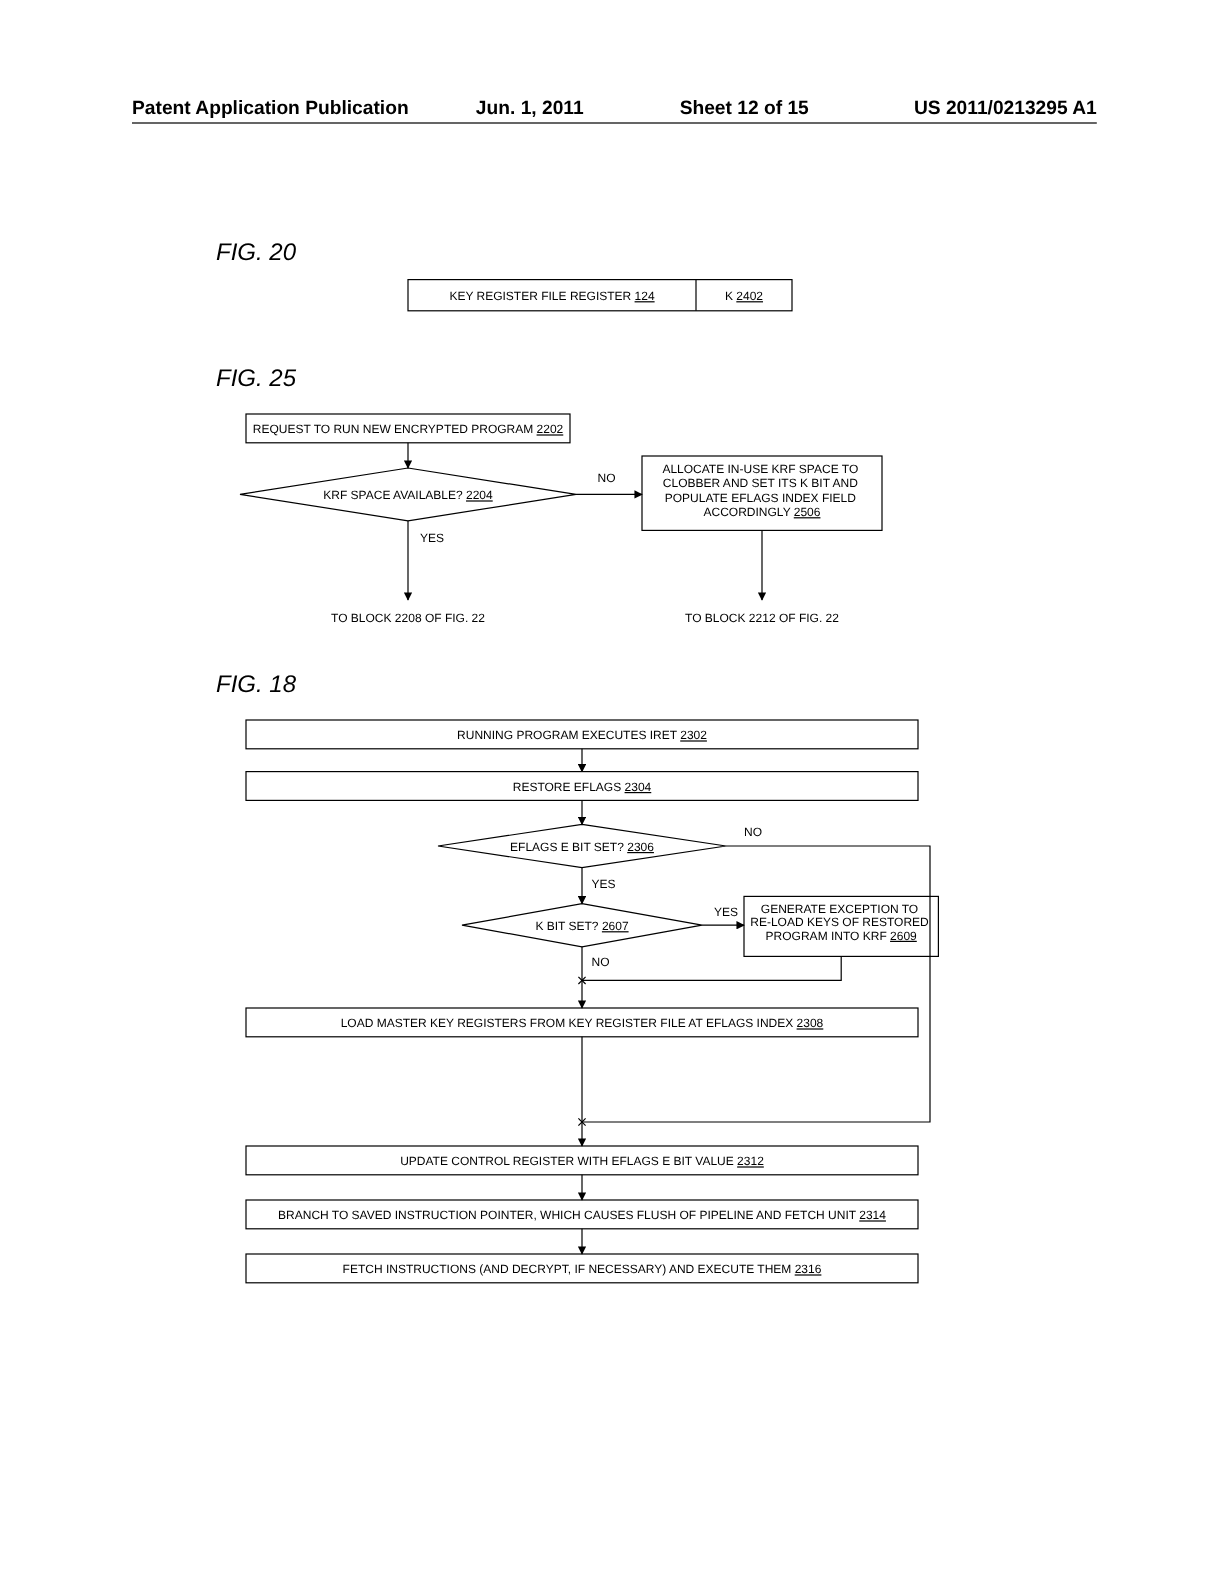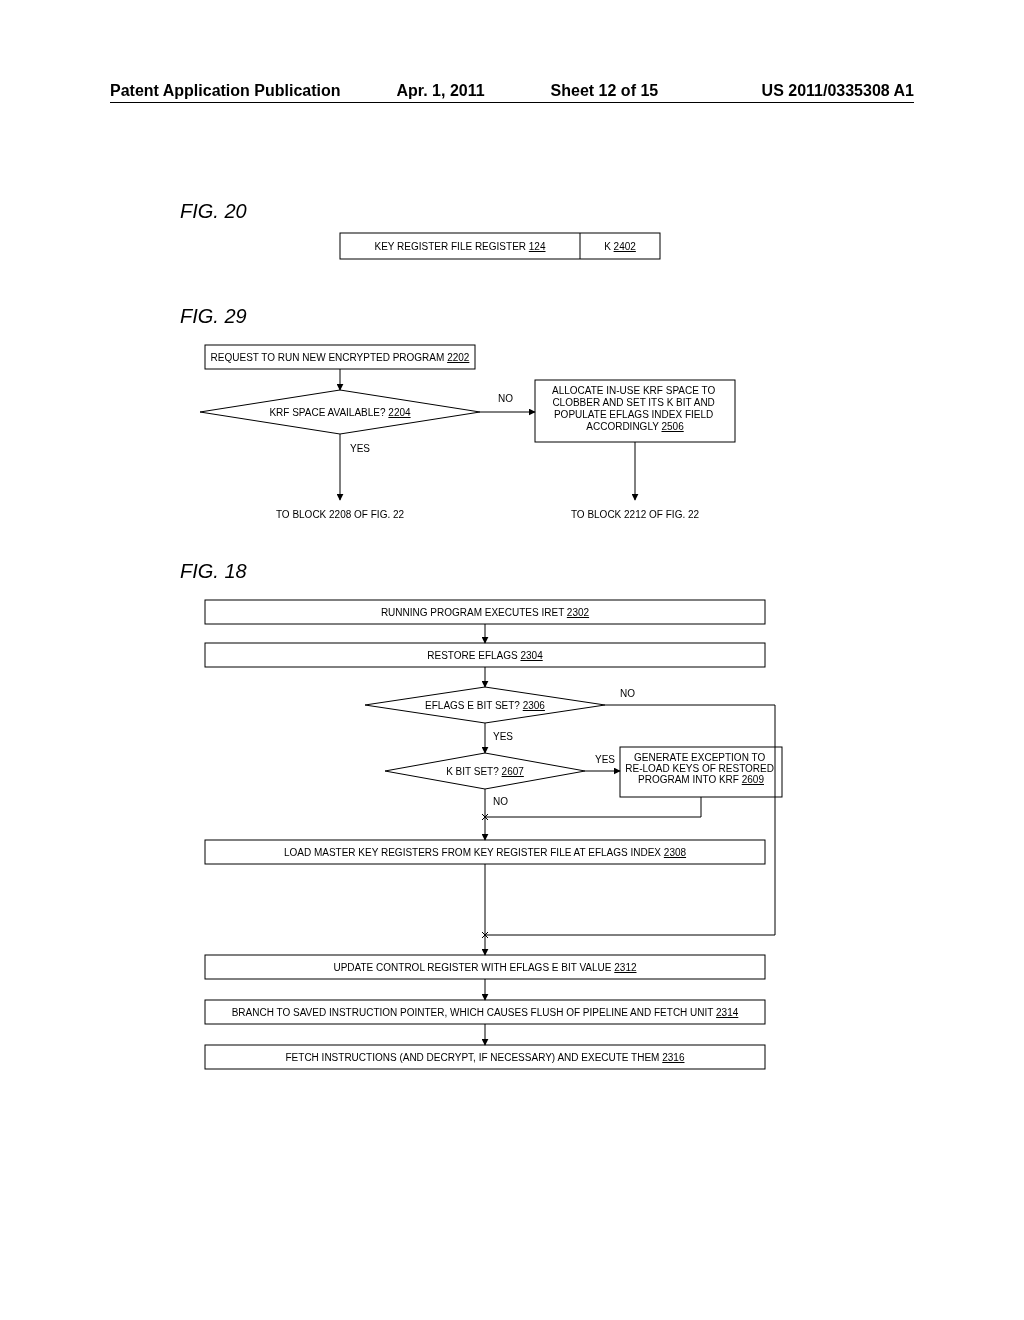--- a/index.html
+++ b/index.html
@@ -25,21 +25,21 @@
     border-bottom: 1.5px solid #000;
     padding-bottom: 2px;
     display: flex;
     justify-content: flex-start;
     gap: 36px;
     font-size: 16px;
     font-weight: bold;
   }
   .header-left { flex: 0 0 auto; }
   .header-mid  { flex: 0 0 auto; margin-left: 20px;}
-  .header-sheet { flex: 0 0 auto; margin-left: 30px;}
+  .header-sheet { flex: 0 0 auto; margin-left: 44px;}
   .header-right { margin-left: auto; flex: 0 0 auto;}
   .content {
     position: absolute;
     top: 160px;
     left: 110px;
     right: 110px;
     bottom: 0;
   }
   .figlabel {
     font-style: italic;
@@ -54,42 +54,42 @@
   }
   .ref { text-decoration: underline; }
 </style>
 </head>
 <body>
 
 <div class="page">
 
   <div class="header">
     <span class="header-left">Patent Application Publication</span>
-    <span class="header-mid">Apr. 1, 2011</span>
+    <span class="header-mid">Jun. 1, 2011</span>
     <span class="header-sheet">Sheet 12 of 15</span>
-    <span class="header-right">US 2011/0335308 A1</span>
+    <span class="header-right">US 2011/0213295 A1</span>
   </div>
 
   <div class="content">
 
     <div style="position:absolute; top:40px; left:70px;" class="figlabel">FIG. 20</div>
 
     <svg width="804" height="40" style="position:absolute; top:68px; left:0;">
 
       <rect x="230" y="5" width="320" height="26" fill="none" stroke="#000" stroke-width="1"></rect>
       <line x1="470" y1="5" x2="470" y2="31" stroke="#000"></line>
       <text x="350" y="22" text-anchor="middle" class="box-text">
         <tspan>KEY REGISTER FILE REGISTER</tspan>  <tspan class="ref">124</tspan>
       </text>
       <text x="510" y="22" text-anchor="middle" class="box-text">
         <tspan>K</tspan> <tspan class="ref">2402</tspan>
       </text>
     </svg>
 
-    <div style="position:absolute; top:145px; left:70px;" class="figlabel">FIG. 29</div>
+    <div style="position:absolute; top:145px; left:70px;" class="figlabel">FIG. 25</div>
 
     <svg width="804" height="210" style="position:absolute; top:180px; left:0;">
       <defs>
         <marker id="arr25" viewBox="0 0 10 10" refX="9" refY="5" markerWidth="7" markerHeight="7" orient="auto">
           <path d="M0,0 L10,5 L0,10 z" fill="#000"></path>
         </marker>
       </defs>
 
       <rect x="95" y="5" width="270" height="24" fill="none" stroke="#000"></rect>
       <text x="230" y="21" text-anchor="middle" class="box-text">

